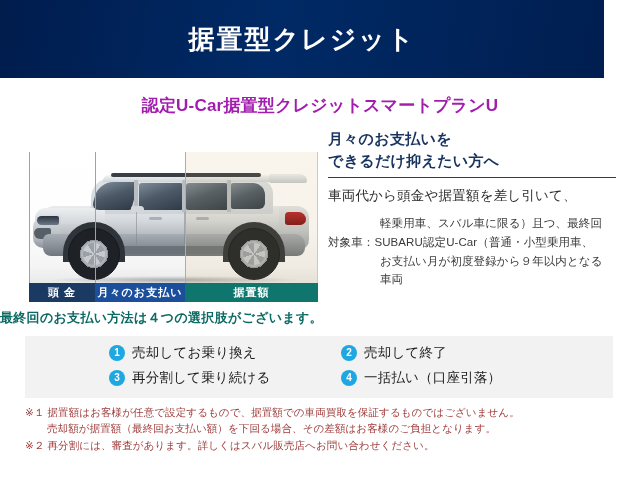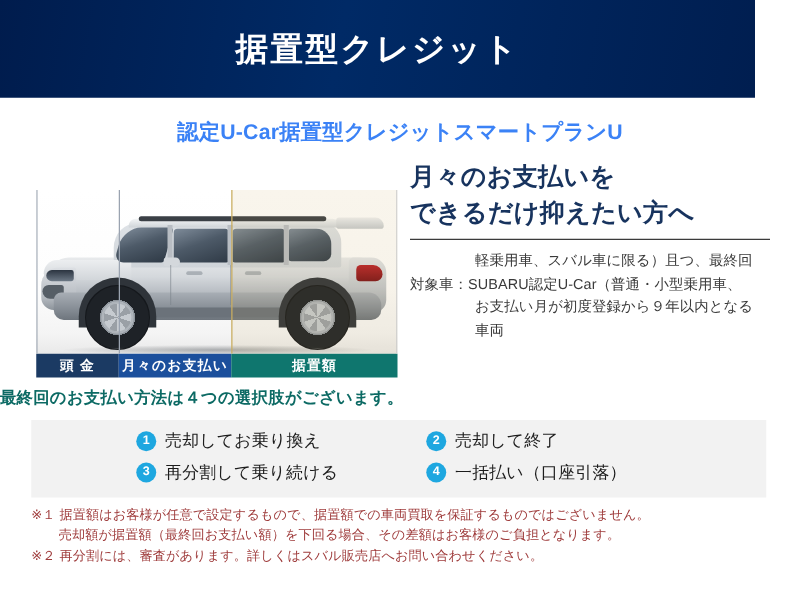--- a/index.html
+++ b/index.html
@@ -33,21 +33,21 @@
     letter-spacing: 2px;
     line-height: 1;
   }
 
   
   .plan-subtitle {
     position: absolute;
     left: 0; top: 94px;
     width: 640px;
     text-align: center;
-    color: #3b82f6;
+    color: #a21caf;
     font-size: 17px;
     font-weight: bold;
     letter-spacing: 0.2px;
   }
 
   
   .car-figure {
     position: absolute;
     left: 29px; top: 152px;
     width: 289px; height: 150px;
@@ -293,21 +293,21 @@
   .seg.balloon { width: 133px; background: #0f766e; }
 
   
   .right-col {
     position: absolute;
     left: 328px; top: 128px;
     width: 300px;
   }
   .pitch-line {
     color: #17335e;
-    font-size: 20px;
+    font-size: 15px;
     font-weight: bold;
     line-height: 1.45;
     letter-spacing: 0.3px;
   }
   .pitch-rule {
     margin-top: 5px;
     width: 288px;
     height: 1px;
     background: #3b3b3b;
   }
@@ -457,20 +457,21 @@
     </div>
   </div>
 </div>
 
 <div class="right-col">
   <div class="pitch-line">月々のお支払いを</div>
   <div class="pitch-line">できるだけ抑えたい方へ</div>
   <div class="pitch-rule"></div>
 
   <div class="desc-block">
+    <div class="desc-line">車両代から頭金や据置額を差し引いて、</div>
   </div>
 
   <div class="target-block">
     <span class="target-row target-indent">軽乗用車、スバル車に限る）且つ、最終回</span>
     <span class="target-row">対象車：SUBARU認定U-Car（普通・小型乗用車、</span>
     <span class="target-row target-indent">お支払い月が初度登録から９年以内となる</span>
     <span class="target-row target-indent">車両</span>
   </div>
 </div>
 

